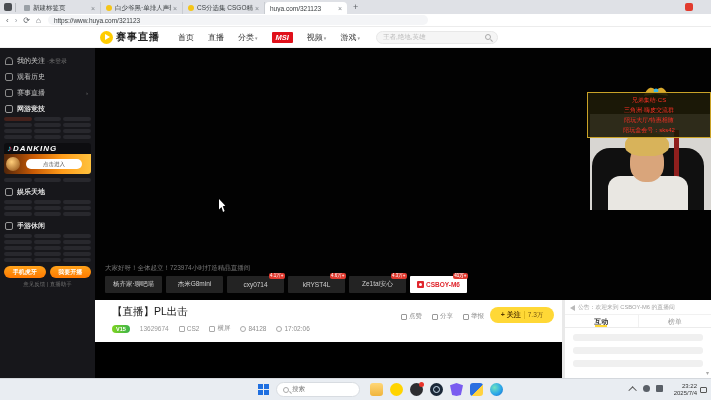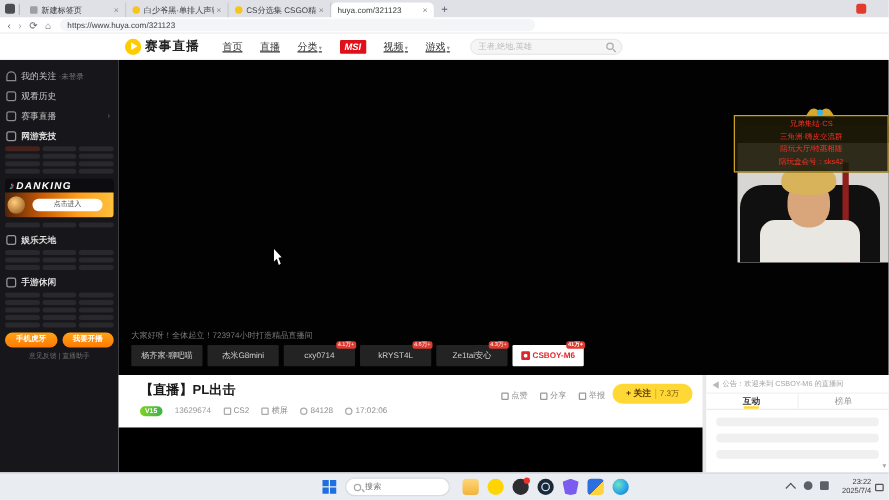--- a/index.html
+++ b/index.html
@@ -25,21 +25,21 @@
   .urlpill { margin-left:7px; height:10px; width:380px; background:#f4f5f7; border-radius:5px; display:flex; align-items:center; padding:0 6px; }
   .urltxt { font-size:6.5px; color:#3c4043; }
 
   
   .huya-header { position:absolute; left:0; top:27px; width:711px; height:21px; background:#fff; display:flex; align-items:center; padding-left:100px; border-bottom:1px solid #f0f0f0; }
   .hlogo { display:flex; align-items:center; }
   .hlogo .ball { width:13px; height:13px; border-radius:50%; background:#ffcc00; position:relative; margin-right:3px; }
   .hlogo .ball:after { content:""; position:absolute; left:5px; top:3.5px; border-left:5px solid #fff; border-top:3px solid transparent; border-bottom:3px solid transparent; }
   .hlogo .lt { font-size:10px; font-weight:bold; color:#222; letter-spacing:1px; }
   .hnav { display:flex; align-items:center; margin-left:18px; gap:14px; }
-  .hnav .ni { font-size:8px; color:#333;text-decoration:underline; }
+  .hnav .ni { font-size:8px; color:#333; }
   .hnav .caret { font-size:5px; color:#999; margin-left:1px; }
   .msi { background:#e0101a; color:#fff; font-weight:bold; font-style:italic; font-size:7.5px; padding:1px 4px; border-radius:1px; }
   .hsearch { margin-left:16px; width:122px; height:13px; background:#f5f5f5; border:1px solid #e8e8e8; border-radius:7px; display:flex; align-items:center; padding:0 6px; }
   .hsearch .ph { font-size:6.5px; color:#bbb; flex:1; }
   .mag { width:6px; height:6px; border:1px solid #aaa; border-radius:50%; position:relative; }
   .mag:after { content:""; position:absolute; left:4.5px; top:4.5px; width:3px; height:1px; background:#aaa; transform:rotate(45deg); }
 
   
   .sidebar { position:absolute; left:0; top:48px; width:95px; height:330px; background:#17171b; overflow:hidden; padding:4px 4px 0 4px; }
   .side-item { display:flex; align-items:center; color:#c9c9c9; font-size:7px; margin:4px 1px 6px 1px; position:relative; }
@@ -84,21 +84,21 @@
   .notice { position:absolute; left:492px; top:44px; width:124px; height:46px; background:rgba(28,24,6,.9); border:1px solid #c9a227; padding:2px 3px; text-align:center; }
   .notice .nl { font-size:6px; color:#ff3024; line-height:10px; white-space:nowrap; }
   .wings { position:absolute; left:548px; top:36px; }
 
   
   .cursor { position:absolute; left:219px; top:199px; width:9px; height:13px; background:#fff; clip-path:polygon(0 0,0 80%,28% 62%,45% 100%,62% 92%,42% 56%,70% 52%); filter:drop-shadow(0 0 1px #000); z-index:50; }
 
   
   .lower-bg { position:absolute; left:95px; top:300px; width:616px; height:78px; background:#e9e9e9; }
   .infobar { position:absolute; left:95px; top:300px; width:467px; height:42px; background:#fff; }
-  .room-title { position:absolute; left:17px; top:5px; font-size:10.5px; font-weight:bold; color:#1a1a1a; }
+  .room-title { position:absolute; left:17px; top:5px; font-size:10.5px; font-weight:normal; color:#1a1a1a; }
   .meta-row { position:absolute; left:17px; top:24px; display:flex; align-items:center; gap:10px; }
   .lv { background:linear-gradient(90deg,#7ed321,#3db34a); color:#fff; font-size:5.5px; font-weight:bold; padding:1px 4px; border-radius:4px; }
   .fans { font-size:6.5px; color:#999; }
   .mi { display:flex; align-items:center; font-size:6.5px; color:#8d8d8d; }
   .mi .mic { width:6px; height:6px; border:1px solid #aaa; border-radius:1px; margin-right:2px; }
   .mi .mic.round { border-radius:50%; }
   .act-row { position:absolute; right:78px; top:12px; display:flex; gap:10px; }
   .act { display:flex; align-items:center; font-size:6.5px; color:#888; }
   .act .aic { width:6px; height:6px; border:1px solid #999; border-radius:1px; margin-right:2px; }
   .followbtn { position:absolute; right:8px; top:7px; width:64px; height:16px; background:#ffd836; border-radius:8px; display:flex; align-items:center; justify-content:center; gap:3px; }

